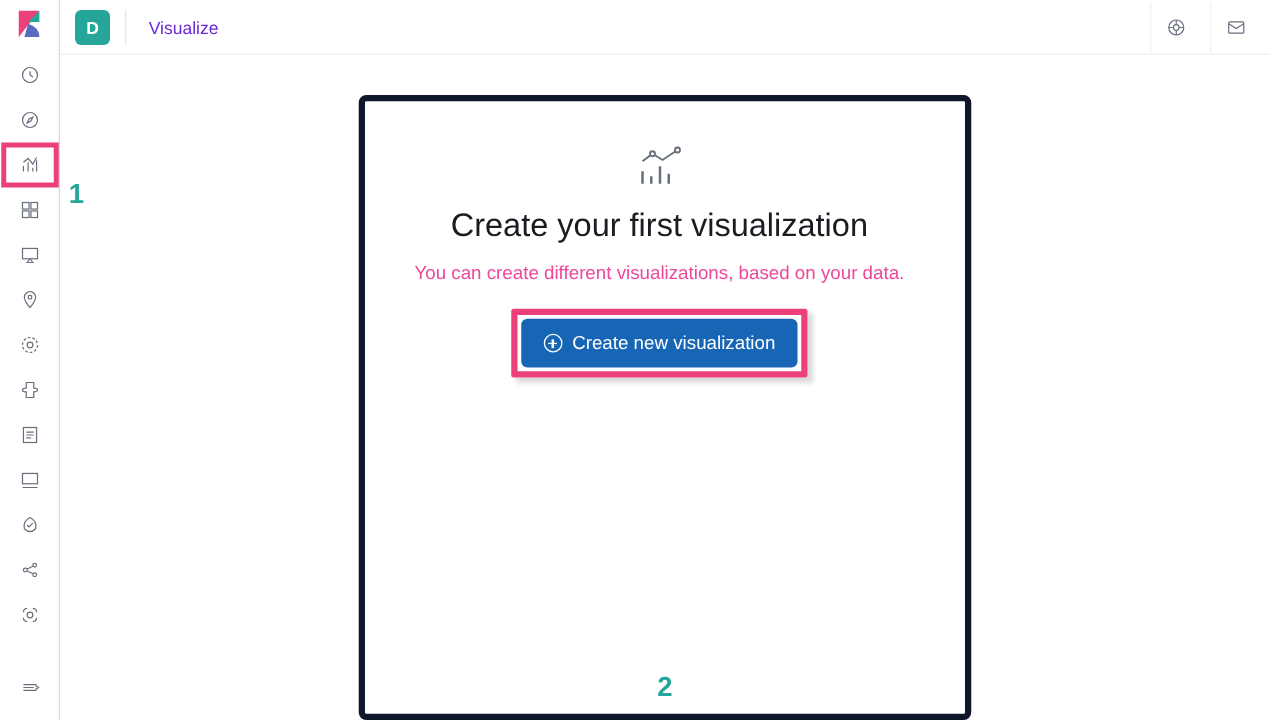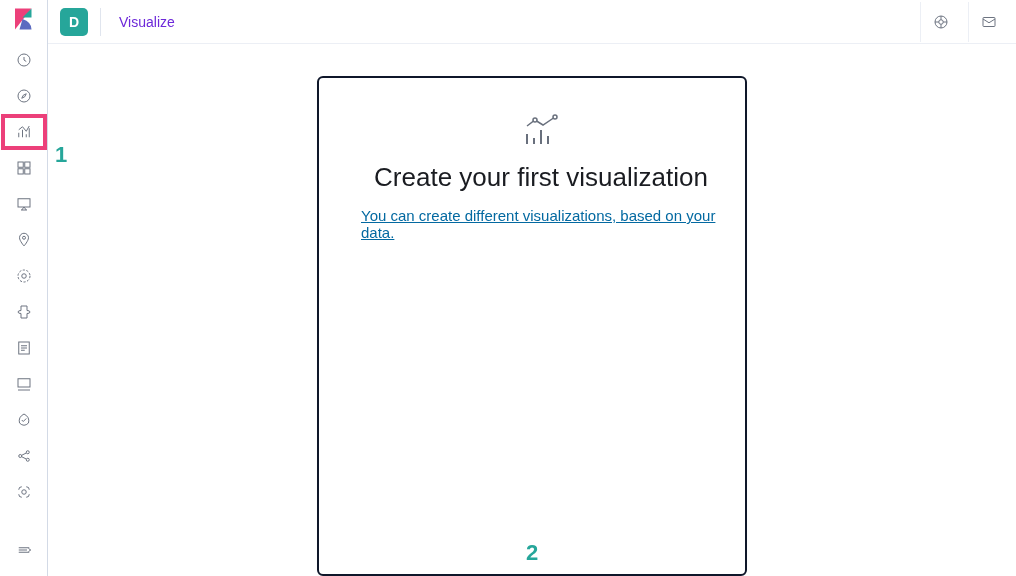--- a/index.html
+++ b/index.html
@@ -117,26 +117,26 @@
     }
     .callout-1 {
       position: absolute;
       left: 7px;
       top: 98px;
       color: #26a69a;
       font-weight: 700;
       font-size: 22px;
     }
     .card {
-      width: 430px;
-      border: 2px solid #0f172a;
+      width: 490px;
+      border: 5px solid #0f172a;
       border-radius: 6px;
       background: #fff;
       box-shadow: 0 1px 2px rgba(0,0,0,0.03);
-      padding: 32px 24px 44px 42px;
+      padding: 32px 24px 44px 15px;
       display: flex;
       flex-direction: column;
       align-items: center;
       position: relative;
     }
     .card-icon {
       width: 44px;
       height: 44px;
       margin-bottom: 8px;
       display: flex;
@@ -145,24 +145,23 @@
     }
     .card-title {
       font-size: 26px;
       font-weight: 400;
       color: #1a1c21;
       margin-bottom: 14px;
       text-align: center;
     }
     .card-subtitle {
       font-size: 15px;
-      color: #0369a1;
+      color: #ec4899;
       margin-bottom: 28px;
       text-align: left;
-      text-decoration: underline;
     }
     .button-wrap {
       position: relative;
       display: inline-block;
     }
     .create-btn {
       background: #1766b5;
       color: #fff;
       border: none;
       border-radius: 5px;
@@ -346,17 +345,24 @@
         <div class="card-icon">
           <svg viewBox="0 0 40 40" width="40" height="40">
             <path d="M6 32 L6 22 M13 32 L13 26 M20 32 L20 18 M27 32 L27 24" stroke="#69707d" stroke-width="2" fill="none"></path>
             <path d="M6 14 L14 8 L22 13 L34 5" stroke="#69707d" stroke-width="1.5" fill="none"></path>
             <circle cx="14" cy="8" r="2" fill="#fff" stroke="#69707d" stroke-width="1.5"></circle>
             <circle cx="34" cy="5" r="2" fill="#fff" stroke="#69707d" stroke-width="1.5"></circle>
           </svg>
         </div>
         <h2 class="card-title">Create your first visualization</h2>
         <p class="card-subtitle">You can create different visualizations, based on your data.</p>
+        <div class="button-wrap">
+          <button class="create-btn">
+            <span class="create-btn-icon"></span>
+            <span>Create new visualization</span>
+          </button>
+          <div class="highlight-box"></div>
+        </div>
         <div class="callout-2">2</div>
       </div>
     </div>
   </div>
 </div>
 
 </body></html>

